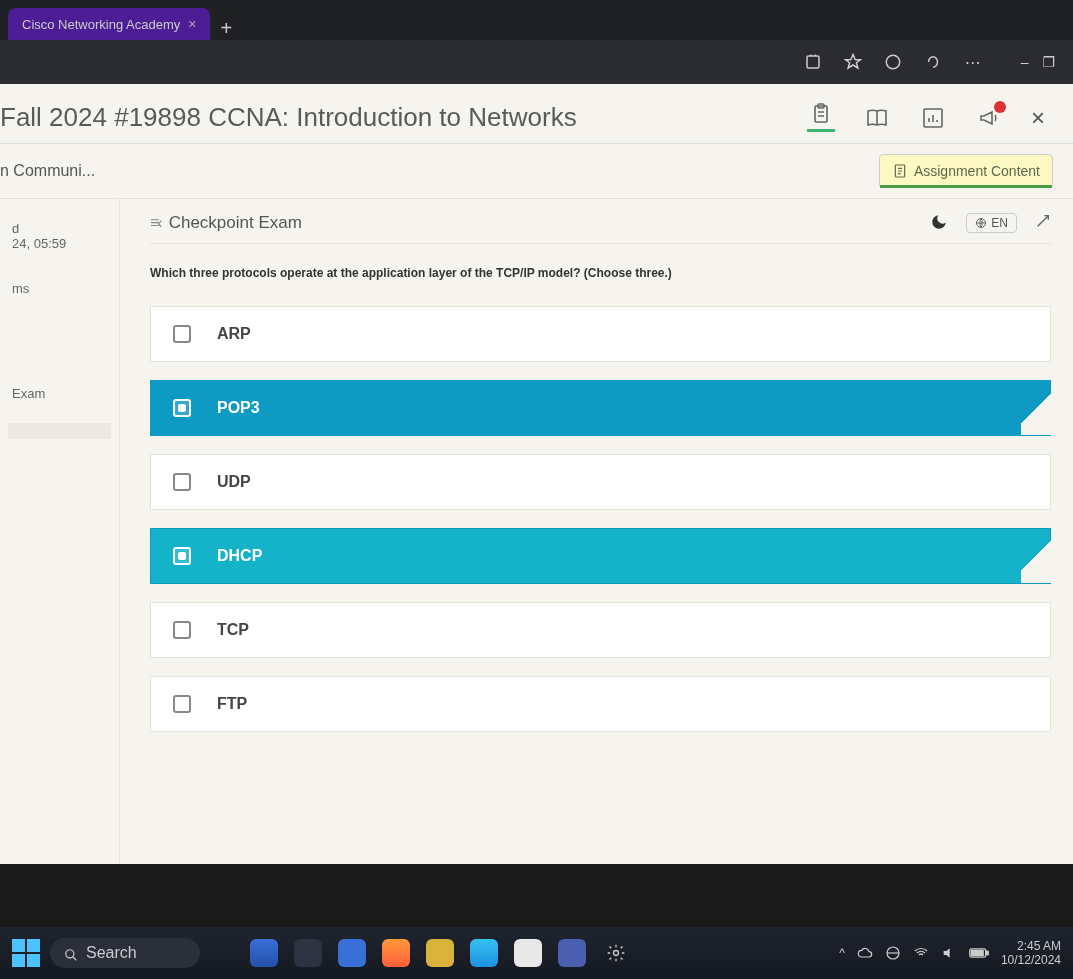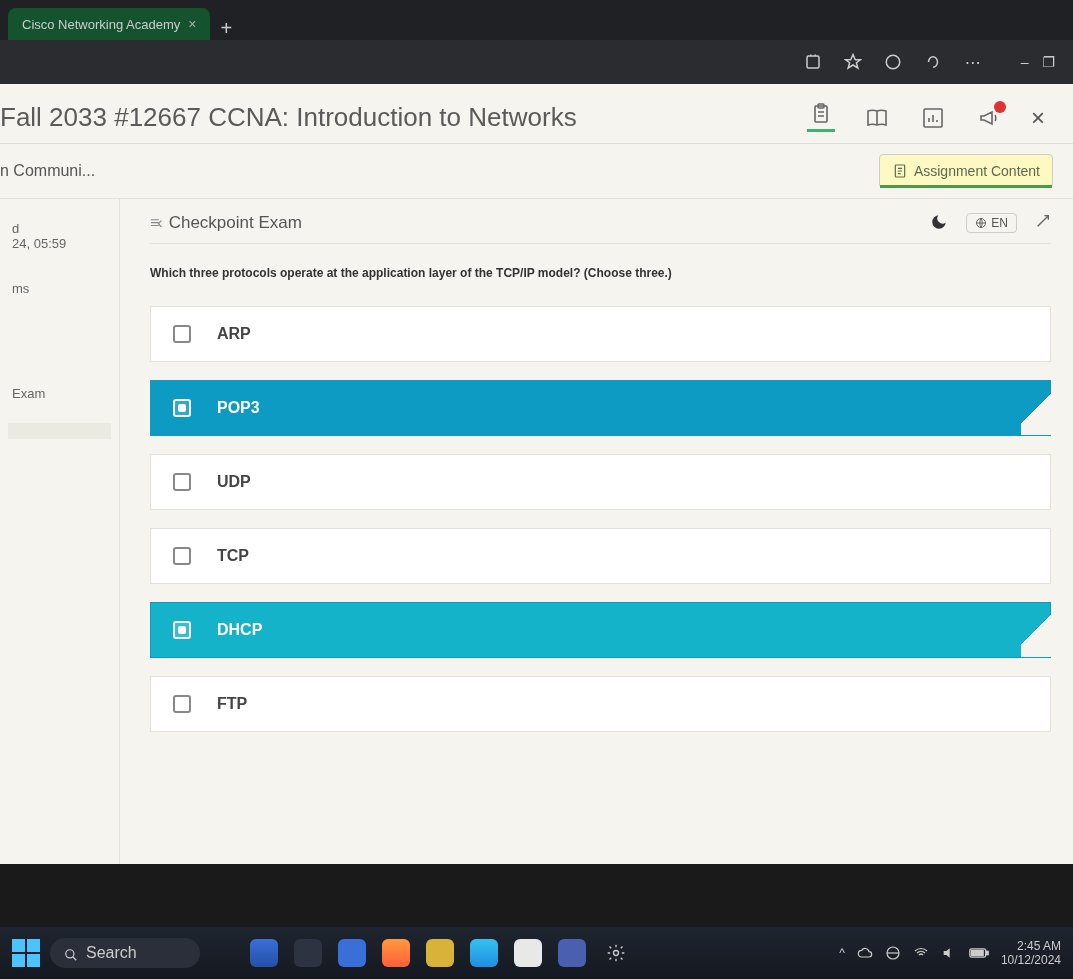--- a/index.html
+++ b/index.html
@@ -1,21 +1,21 @@
 <!DOCTYPE html>
 <html><head>
 <meta charset="utf-8">
 <style>
 * { box-sizing: border-box; margin: 0; padding: 0; font-family: Arial, Helvetica, sans-serif; }
 html, body { width: 1073px; height: 979px; overflow: hidden; background:#111; }
 .screen { width:1073px; height:979px; position:relative; background:#1a1a1a; }
 
 
 .browser-top { height:40px; background:#202124; display:flex; align-items:flex-end; padding:0 8px; }
-.tab { background:#14532d; color:#ccc; font-size:13px; padding:8px 14px; border-radius:8px 8px 0 0; display:flex; align-items:center; gap:8px; }
+.tab { background:#4c1d95; color:#ccc; font-size:13px; padding:8px 14px; border-radius:8px 8px 0 0; display:flex; align-items:center; gap:8px; }
 .tab-close { color:#aaa; font-size:14px; cursor:pointer;}
 .new-tab { color:#ccc; font-size:20px; padding:0 10px; cursor:pointer;}
 .browser-tool { height:44px; background:#2b2c2f; display:flex; align-items:center; justify-content:flex-end; gap:20px; padding:0 18px; color:#ccc;}
 .browser-tool .ticon { width:20px; height:20px; display:flex; align-items:center; justify-content:center; font-size:16px;}
 .window-btns { display:flex; gap:14px; margin-left:18px;}
 .window-btns span { color:#ccc; font-size:14px;}
 
 
 .page { background:#f5f4ef; height:780px; position:relative; display:flex; flex-direction:column;}
 .page-header { display:flex; align-items:center; padding:18px 22px 10px 0; border-bottom:1px solid #ddd;}
@@ -108,21 +108,21 @@
     <div class="ticon">⋯</div>
     <div class="window-btns">
       <span>–</span>
       <span>❐</span>
     </div>
   </div>
 
   <div class="page">
 
     <div class="page-header">
-      <div class="page-title">Fall 2033 #12667 CCNA: Introduction to Networks</div>
+      <div class="page-title">Fall 2024 #19898 CCNA: Introduction to Networks</div>
       <div class="header-icons">
         <div class="hicon active">
           <svg width="24" height="24" viewBox="0 0 24 24" fill="none" stroke="#666" stroke-width="1.6">
               <rect x="6" y="4" width="12" height="16" rx="1"></rect>
               <rect x="9" y="2" width="6" height="4" rx="1"></rect>
               <path d="M9 10h6M9 14h6"></path>
             </svg>
         </div>
         <div class="hicon">
           <svg width="26" height="24" viewBox="0 0 24 24" fill="none" stroke="#666" stroke-width="1.6">
@@ -207,27 +207,27 @@
             <span class="lbl">ARP</span>
           </div>
           <div class="opt selected">
             <span class="cb"></span>
             <span class="lbl">POP3</span>
           </div>
           <div class="opt">
             <span class="cb"></span>
             <span class="lbl">UDP</span>
           </div>
+          <div class="opt selected alt">
+            <span class="cb"></span>
+            <span class="lbl">DHCP</span>
+          </div>
           <div class="opt">
             <span class="cb"></span>
             <span class="lbl">TCP</span>
-          </div>
-          <div class="opt selected alt">
-            <span class="cb"></span>
-            <span class="lbl">DHCP</span>
           </div>
           <div class="opt">
             <span class="cb"></span>
             <span class="lbl">FTP</span>
           </div>
         </div>
       </div>
     </div>
   </div>
 

